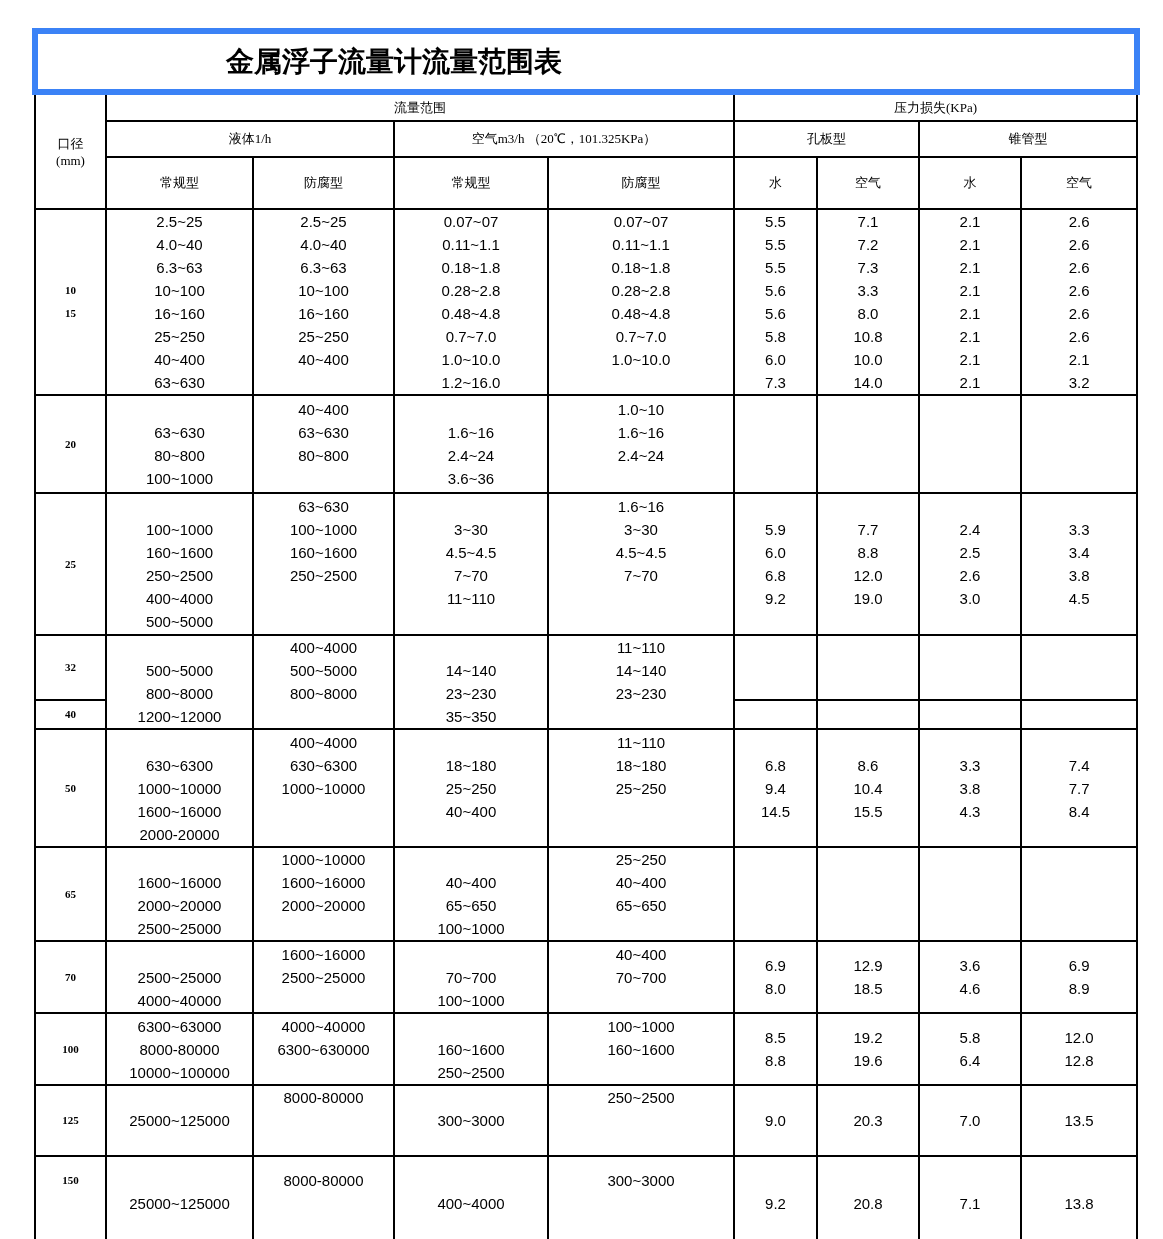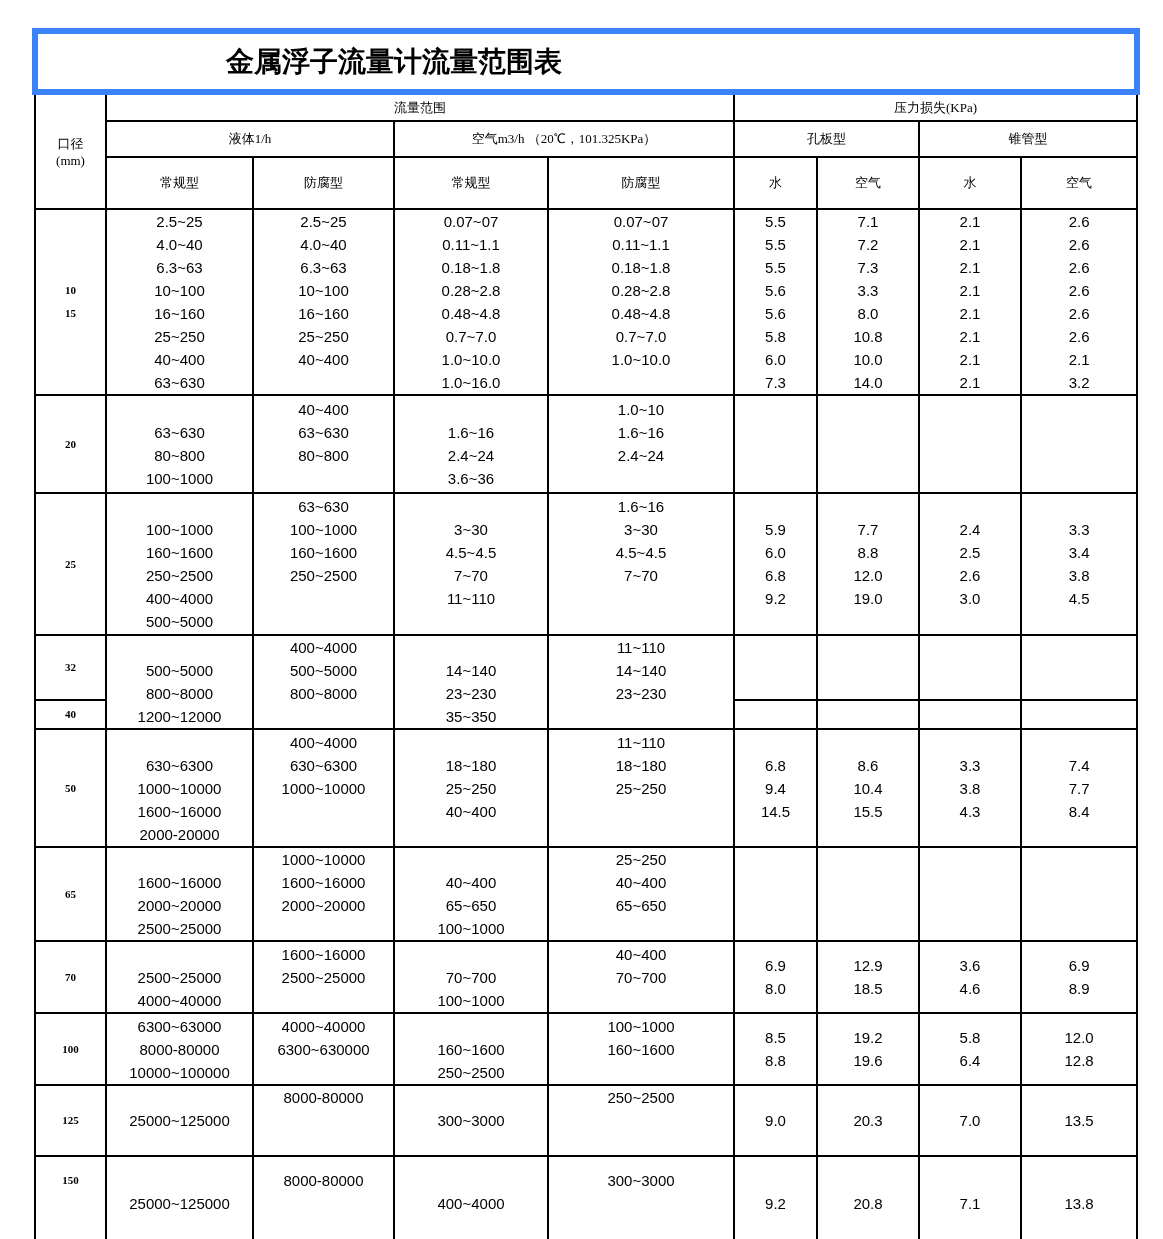--- a/index.html
+++ b/index.html
@@ -83,21 +83,21 @@
             <div class="line">&nbsp;</div>
           </td>
           <td>
             <div class="line">0.07~07</div>
             <div class="line">0.11~1.1</div>
             <div class="line">0.18~1.8</div>
             <div class="line">0.28~2.8</div>
             <div class="line">0.48~4.8</div>
             <div class="line">0.7~7.0</div>
             <div class="line">1.0~10.0</div>
-            <div class="line">1.0~16.0</div>
+            <div class="line">1.2~16.0</div>
           </td>
           <td>
             <div class="line">0.07~07</div>
             <div class="line">0.11~1.1</div>
             <div class="line">0.18~1.8</div>
             <div class="line">0.28~2.8</div>
             <div class="line">0.48~4.8</div>
             <div class="line">0.7~7.0</div>
             <div class="line">1.0~10.0</div>
             <div class="line">&nbsp;</div>

